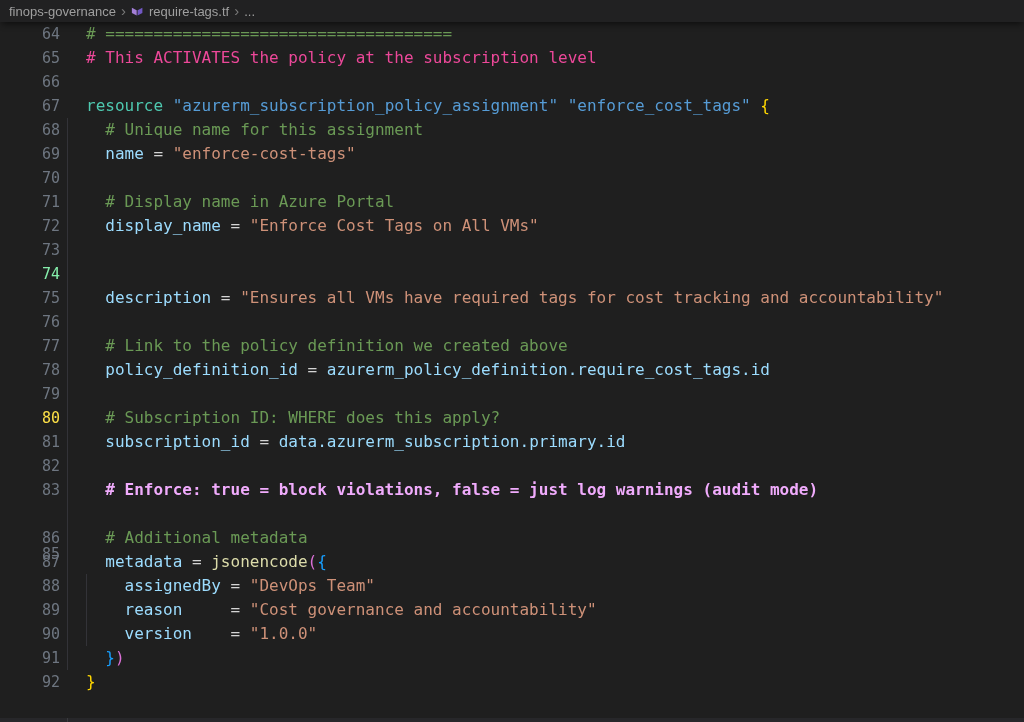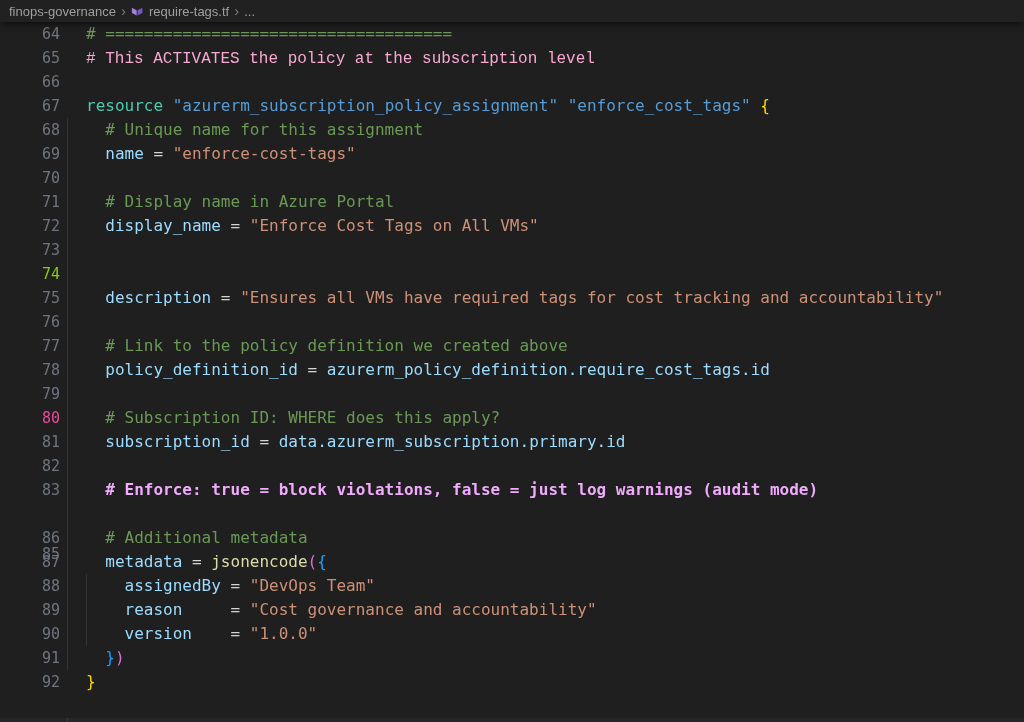--- a/index.html
+++ b/index.html
@@ -88,36 +88,36 @@
         <polygon points="7.5,13 11.5,10.8 11.5,14.6 7.5,16.8" fill="#7258C4" opacity="0"></polygon>
       </svg>
     </span>
     <span class="bc-item">require-tags.tf</span>
     <span class="bc-sep">›</span>
     <span class="bc-item">...</span>
   </div>
 
   <div class="editor" style="background: rgb(31, 31, 31);">
       <div class="row"><span class="ln" style="color: rgb(110, 118, 129);">64</span><span class="code"><span style="color: rgb(106, 153, 85);"># ====================================</span></span></div>
-      <div class="row"><span class="ln" style="color: rgb(110, 118, 129);">65</span><span class="code"><span style="color: #f9a8d4; font-family: Liberation Mono, monospace;"># This ACTIVATES the policy at the subscription level</span></span></div>
+      <div class="row"><span class="ln" style="color: rgb(110, 118, 129);">65</span><span class="code"><span style="color: #ec4899;"># This ACTIVATES the policy at the subscription level</span></span></div>
       <div class="row"><span class="ln" style="color: rgb(110, 118, 129);">66</span><span class="code"></span></div>
       <div class="row"><span class="ln" style="color: rgb(110, 118, 129);">67</span><span class="code"><span style="color: rgb(78, 201, 176);">resource</span><span style="color: rgb(212, 212, 212);"> </span><span style="color: rgb(86, 156, 214);">"azurerm_subscription_policy_assignment"</span><span style="color: rgb(212, 212, 212);"> </span><span style="color: rgb(86, 156, 214);">"enforce_cost_tags"</span><span style="color: rgb(212, 212, 212);"> </span><span style="color: rgb(255, 215, 0);">{</span></span></div>
       <div class="row"><span class="ln" style="color: rgb(110, 118, 129);">68</span><span class="guide g1" style="background: rgb(51, 51, 56);"></span><span class="code"><span style="color: rgb(212, 212, 212);">  </span><span style="color: rgb(106, 153, 85);"># Unique name for this assignment</span></span></div>
       <div class="row"><span class="ln" style="color: rgb(110, 118, 129);">69</span><span class="guide g1" style="background: rgb(51, 51, 56);"></span><span class="code"><span style="color: rgb(212, 212, 212);">  </span><span style="color: rgb(156, 220, 254);">name</span><span style="color: rgb(212, 212, 212);"> = </span><span style="color: rgb(206, 145, 120);">"enforce-cost-tags"</span></span></div>
       <div class="row"><span class="ln" style="color: rgb(110, 118, 129);">70</span><span class="guide g1" style="background: rgb(51, 51, 56);"></span><span class="code"></span></div>
       <div class="row"><span class="ln" style="color: rgb(110, 118, 129);">71</span><span class="guide g1" style="background: rgb(51, 51, 56);"></span><span class="code"><span style="color: rgb(212, 212, 212);">  </span><span style="color: rgb(106, 153, 85);"># Display name in Azure Portal</span></span></div>
       <div class="row"><span class="ln" style="color: rgb(110, 118, 129);">72</span><span class="guide g1" style="background: rgb(51, 51, 56);"></span><span class="code"><span style="color: rgb(212, 212, 212);">  </span><span style="color: rgb(156, 220, 254);">display_name</span><span style="color: rgb(212, 212, 212);"> = </span><span style="color: rgb(206, 145, 120);">"Enforce Cost Tags on All VMs"</span></span></div>
       <div class="row"><span class="ln" style="color: rgb(110, 118, 129);">73</span><span class="guide g1" style="background: rgb(51, 51, 56);"></span><span class="code"></span></div>
-      <div class="row"><span class="ln" style="color: #84cc16;">74</span><span class="guide g1" style="background: rgb(51, 51, 56);"></span></div>
+      <div class="row"><span class="ln" style="color: #86efac;">74</span><span class="guide g1" style="background: rgb(51, 51, 56);"></span></div>
       <div class="row"><span class="ln" style="color: rgb(110, 118, 129);">75</span><span class="guide g1" style="background: rgb(51, 51, 56);"></span><span class="code"><span style="color: rgb(212, 212, 212);">  </span><span style="color: rgb(156, 220, 254);">description</span><span style="color: rgb(212, 212, 212);"> = </span><span style="color: rgb(206, 145, 120);">"Ensures all VMs have required tags for cost tracking and accountability"</span></span></div>
       <div class="row"><span class="ln" style="color: rgb(110, 118, 129);">76</span><span class="guide g1" style="background: rgb(51, 51, 56);"></span><span class="code"></span></div>
       <div class="row"><span class="ln" style="color: rgb(110, 118, 129);">77</span><span class="guide g1" style="background: rgb(51, 51, 56);"></span><span class="code"><span style="color: rgb(212, 212, 212);">  </span><span style="color: rgb(106, 153, 85);"># Link to the policy definition we created above</span></span></div>
       <div class="row"><span class="ln" style="color: rgb(110, 118, 129);">78</span><span class="guide g1" style="background: rgb(51, 51, 56);"></span><span class="code"><span style="color: rgb(212, 212, 212);">  </span><span style="color: rgb(156, 220, 254);">policy_definition_id</span><span style="color: rgb(212, 212, 212);"> = </span><span style="color: rgb(156, 220, 254);">azurerm_policy_definition.require_cost_tags.id</span></span></div>
       <div class="row"><span class="ln" style="color: rgb(110, 118, 129);">79</span><span class="guide g1" style="background: rgb(51, 51, 56);"></span><span class="code"></span></div>
-      <div class="row"><span class="ln" style="color: #ec4899;">80</span><span class="guide g1" style="background: rgb(51, 51, 56);"></span><span class="code"><span style="color: rgb(212, 212, 212);">  </span><span style="color: rgb(106, 153, 85);"># Subscription ID: WHERE does this apply?</span></span></div>
+      <div class="row"><span class="ln" style="color: #fde047;">80</span><span class="guide g1" style="background: rgb(51, 51, 56);"></span><span class="code"><span style="color: rgb(212, 212, 212);">  </span><span style="color: rgb(106, 153, 85);"># Subscription ID: WHERE does this apply?</span></span></div>
       <div class="row"><span class="ln" style="color: rgb(110, 118, 129);">81</span><span class="guide g1" style="background: rgb(51, 51, 56);"></span><span class="code"><span style="color: rgb(212, 212, 212);">  </span><span style="color: rgb(156, 220, 254);">subscription_id</span><span style="color: rgb(212, 212, 212);"> = </span><span style="color: rgb(156, 220, 254);">data.azurerm_subscription.primary.id</span></span></div>
       <div class="row"><span class="ln" style="color: rgb(110, 118, 129);">82</span><span class="guide g1" style="background: rgb(51, 51, 56);"></span><span class="code"></span></div>
       <div class="row"><span class="ln" style="color: rgb(110, 118, 129);">83</span><span class="guide g1" style="background: rgb(51, 51, 56);"></span><span class="code"><span style="color: rgb(212, 212, 212);">  </span><span style="color: #f0abfc; font-weight: bold;"># Enforce: true = block violations, false = just log warnings (audit mode)</span></span></div>
       <div class="row"><span class="ln" style="color: rgb(110, 118, 129); margin-top: 40px;">85</span><span class="guide g1" style="background: rgb(51, 51, 56);"></span><span class="code"></span></div>
       <div class="row"><span class="ln" style="color: rgb(110, 118, 129);">86</span><span class="guide g1" style="background: rgb(51, 51, 56);"></span><span class="code"><span style="color: rgb(212, 212, 212);">  </span><span style="color: rgb(106, 153, 85);"># Additional metadata</span></span></div>
       <div class="row"><span class="ln" style="color: rgb(110, 118, 129);">87</span><span class="guide g1" style="background: rgb(51, 51, 56);"></span><span class="code"><span style="color: rgb(212, 212, 212);">  </span><span style="color: rgb(156, 220, 254);">metadata</span><span style="color: rgb(212, 212, 212);"> = </span><span style="color: rgb(220, 220, 170);">jsonencode</span><span style="color: rgb(218, 112, 214);">(</span><span style="color: rgb(23, 159, 255);">{</span></span></div>
       <div class="row"><span class="ln" style="color: rgb(110, 118, 129);">88</span><span class="guide g1" style="background: rgb(51, 51, 56);"></span><span class="guide g2" style="background: rgb(51, 51, 56);"></span><span class="code"><span style="color: rgb(212, 212, 212);">    </span><span style="color: rgb(156, 220, 254);">assignedBy</span><span style="color: rgb(212, 212, 212);"> = </span><span style="color: rgb(206, 145, 120);">"DevOps Team"</span></span></div>
       <div class="row"><span class="ln" style="color: rgb(110, 118, 129);">89</span><span class="guide g1" style="background: rgb(51, 51, 56);"></span><span class="guide g2" style="background: rgb(51, 51, 56);"></span><span class="code"><span style="color: rgb(212, 212, 212);">    </span><span style="color: rgb(156, 220, 254);">reason</span><span style="color: rgb(212, 212, 212);">     = </span><span style="color: rgb(206, 145, 120);">"Cost governance and accountability"</span></span></div>
       <div class="row"><span class="ln" style="color: rgb(110, 118, 129);">90</span><span class="guide g1" style="background: rgb(51, 51, 56);"></span><span class="guide g2" style="background: rgb(51, 51, 56);"></span><span class="code"><span style="color: rgb(212, 212, 212);">    </span><span style="color: rgb(156, 220, 254);">version</span><span style="color: rgb(212, 212, 212);">    = </span><span style="color: rgb(206, 145, 120);">"1.0.0"</span></span></div>
       <div class="row"><span class="ln" style="color: rgb(110, 118, 129);">91</span><span class="guide g1" style="background: rgb(51, 51, 56);"></span><span class="code"><span style="color: rgb(212, 212, 212);">  </span><span style="color: rgb(23, 159, 255);">}</span><span style="color: rgb(218, 112, 214);">)</span></span></div>

